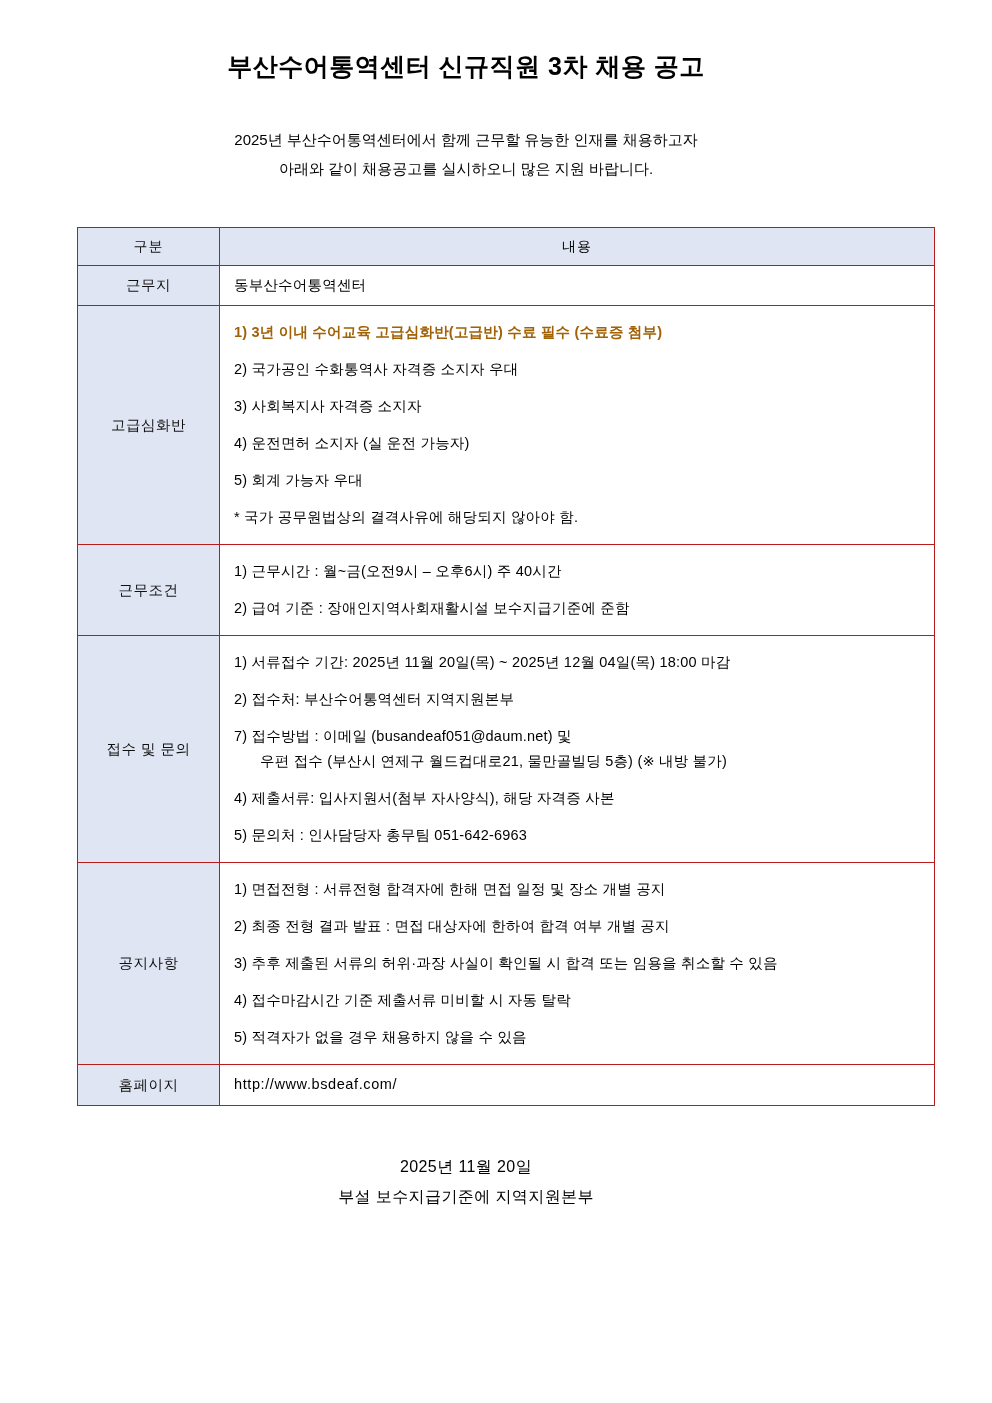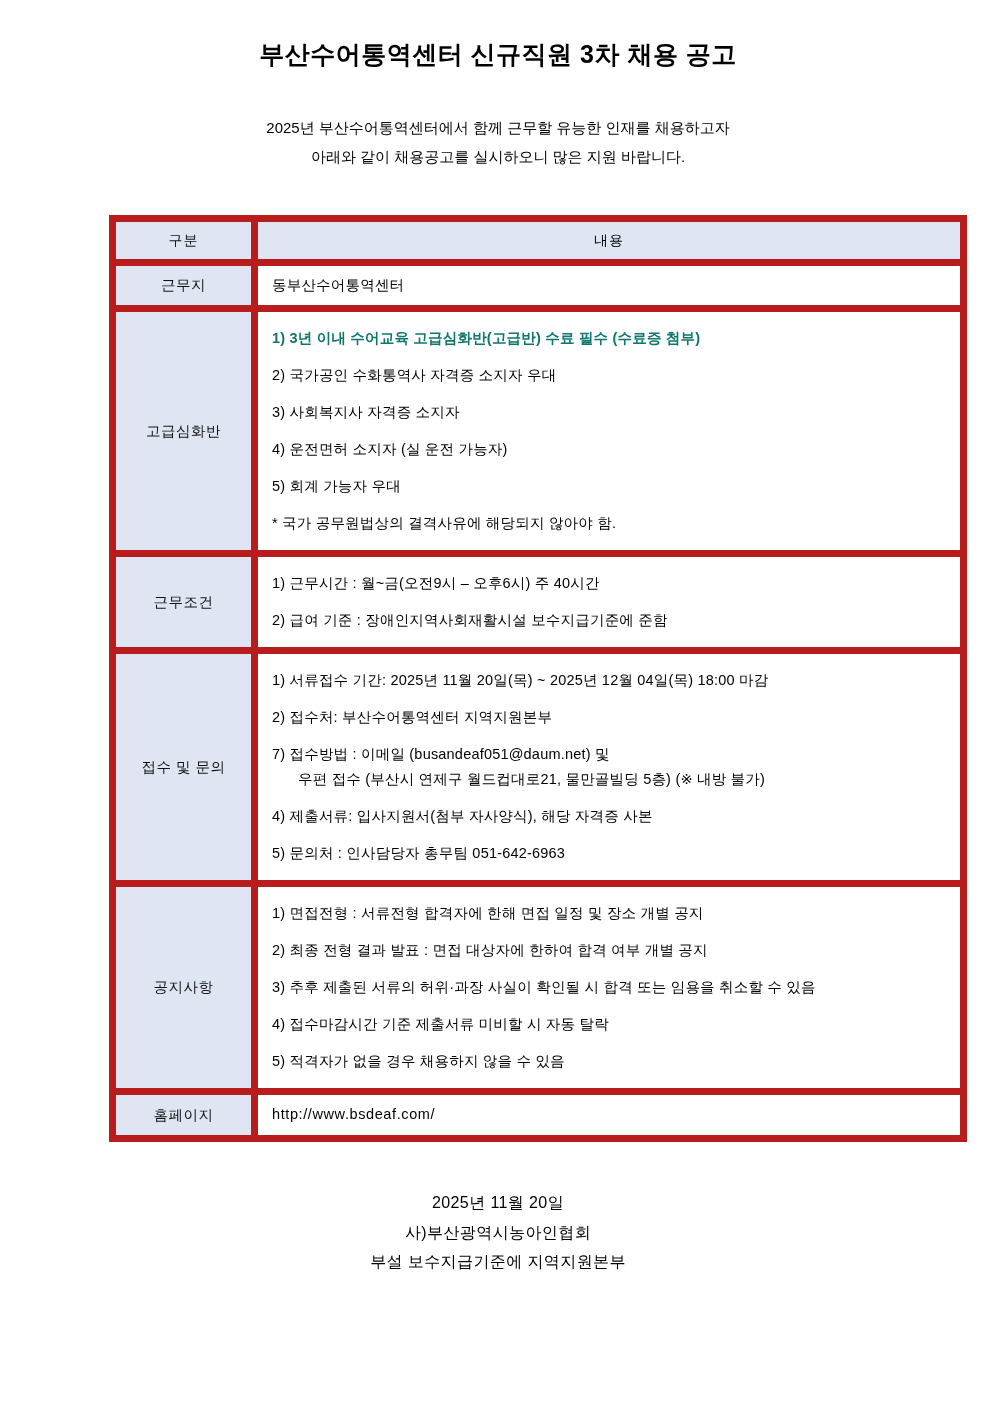--- a/index.html
+++ b/index.html
@@ -11,22 +11,21 @@
     width: 992px;
     min-height: 1403px;
     font-family: "Liberation Sans", "DejaVu Sans", sans-serif;
     color: #000000;
     position: relative;
   }
   .page {
     width: 932px;
     min-height: 1403px;
     box-sizing: border-box;
-    padding: 24px 72px 20px 72px;
-    margin-left: 32px;
+    padding: 36px 72px 20px 72px;
   }
   .doc-title {
     text-align: center;
     font-size: 25px;
     font-weight: bold;
     letter-spacing: 0.5px;
     margin: 14px 0 0 0;
     line-height: 1.3;
   }
   .intro {
@@ -38,21 +37,21 @@
   }
   .intro div { white-space: nowrap; }
 
   table.notice {
     width: 858px;
     margin: 44px 0 0 5px;
     border-collapse: collapse;
     table-layout: fixed;
   }
   table.notice td, table.notice th {
-    border: 7px solid #b91c1c;
+    border: 1px solid #b91c1c;
     vertical-align: middle;
     font-weight: normal;
   }
   .col-label {
     width: 142px;
     background: #dfe5f2;
     text-align: center;
     font-size: 14.5px;
     letter-spacing: 0.5px;
     padding: 7px 4px;
@@ -83,21 +82,21 @@
     padding: 0;
   }
   ul.items li {
     font-size: 14.5px;
     line-height: 1.45;
     margin: 0 0 16px 0;
     letter-spacing: 0.2px;
   }
   ul.items li:last-child { margin-bottom: 0; }
   ul.items li.highlight {
-    color: #0f766e;
+    color: #a16207;
     font-weight: bold;
   }
   ul.items li .sub {
     display: block;
     padding-left: 26px;
     margin-top: 4px;
   }
   .footer {
     margin-top: 46px;
     text-align: center;
@@ -197,17 +196,16 @@
         <td class="col-label">홈페이지</td>
         <td class="col-content cell-pad-sm">
           <span class="link-text">http://www.bsdeaf.com/</span>
         </td>
       </tr>
     </tbody>
   </table>
 
   <div class="footer">
     <div>2025년 11월 20일</div>
-    <div>사)부산광역시농아인협회</div>
     <div>부설 보수지급기준에 지역지원본부</div>
   </div>
 
 </div>
 
 </body></html>

